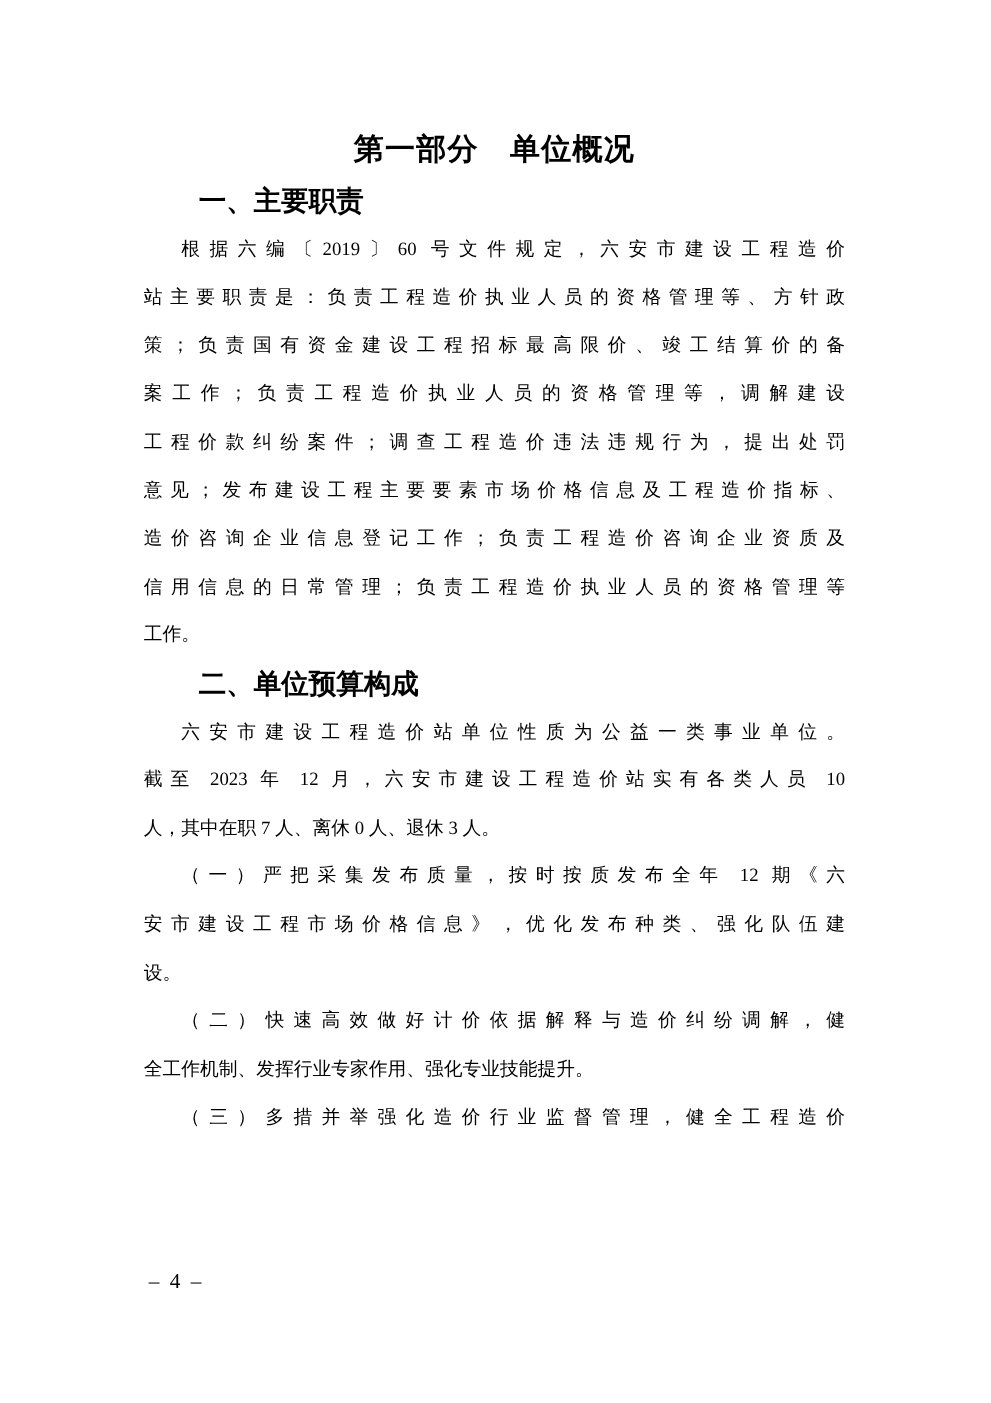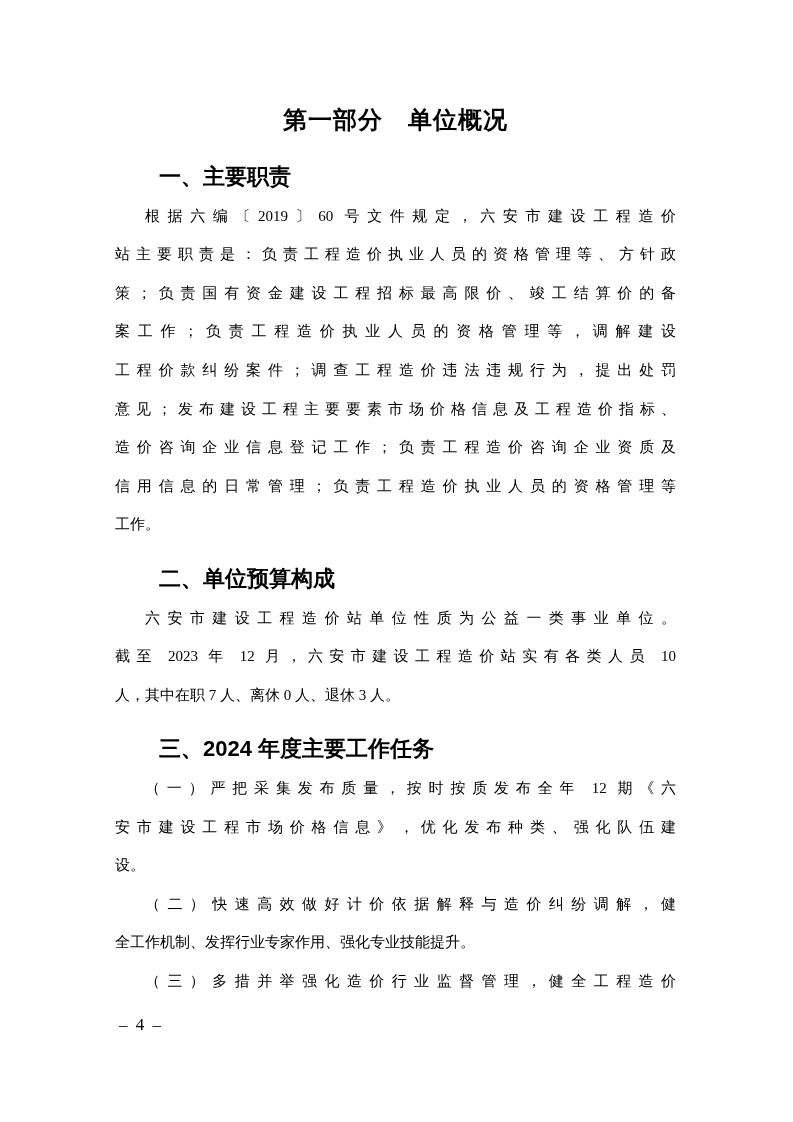--- a/index.html
+++ b/index.html
@@ -34,21 +34,20 @@
   }
   .heading {
     font-family: "Liberation Sans", sans-serif;
     font-weight: 700;
     font-size: 22px;
     line-height: 38.6px;
     height: 38.6px;
     text-indent: 2em;
     white-space: nowrap;
     overflow: hidden;
-    margin-top: 16px;
   }
   .line {
     font-family: "Liberation Serif", serif;
     font-size: 15px;
     line-height: 38.6px;
     height: 38.6px;
     overflow: hidden;
   }
   .line.justify {
     text-align: justify;
@@ -82,21 +81,20 @@
         <div class="line justify">案工作；负责工程造价执业人员的资格管理等，调解建设</div>
         <div class="line justify">工程价款纠纷案件；调查工程造价违法违规行为，提出处罚</div>
         <div class="line justify">意见；发布建设工程主要要素市场价格信息及工程造价指标、</div>
         <div class="line justify">造价咨询企业信息登记工作；负责工程造价咨询企业资质及</div>
         <div class="line justify">信用信息的日常管理；负责工程造价执业人员的资格管理等</div>
         <div class="line">工作。</div>
         <div class="heading">二、单位预算构成</div>
         <div class="line justify indent">六安市建设工程造价站单位性质为公益一类事业单位。</div>
         <div class="line justify">截至 2023 年 12 月，六安市建设工程造价站实有各类人员 10</div>
         <div class="line">人，其中在职 7 人、离休 0 人、退休 3 人。</div>
-        <div class="heading">三、2024 年度主要工作任务</div>
         <div class="line justify indent">（一）严把采集发布质量，按时按质发布全年 12 期《六</div>
         <div class="line justify">安市建设工程市场价格信息》，优化发布种类、强化队伍建</div>
         <div class="line">设。</div>
         <div class="line justify indent">（二）快速高效做好计价依据解释与造价纠纷调解，健</div>
         <div class="line">全工作机制、发挥行业专家作用、强化专业技能提升。</div>
         <div class="line justify indent">（三）多措并举强化造价行业监督管理，健全工程造价</div>
       </div>
   </div>
   <div class="footer">– 4 –</div>
 </div>

